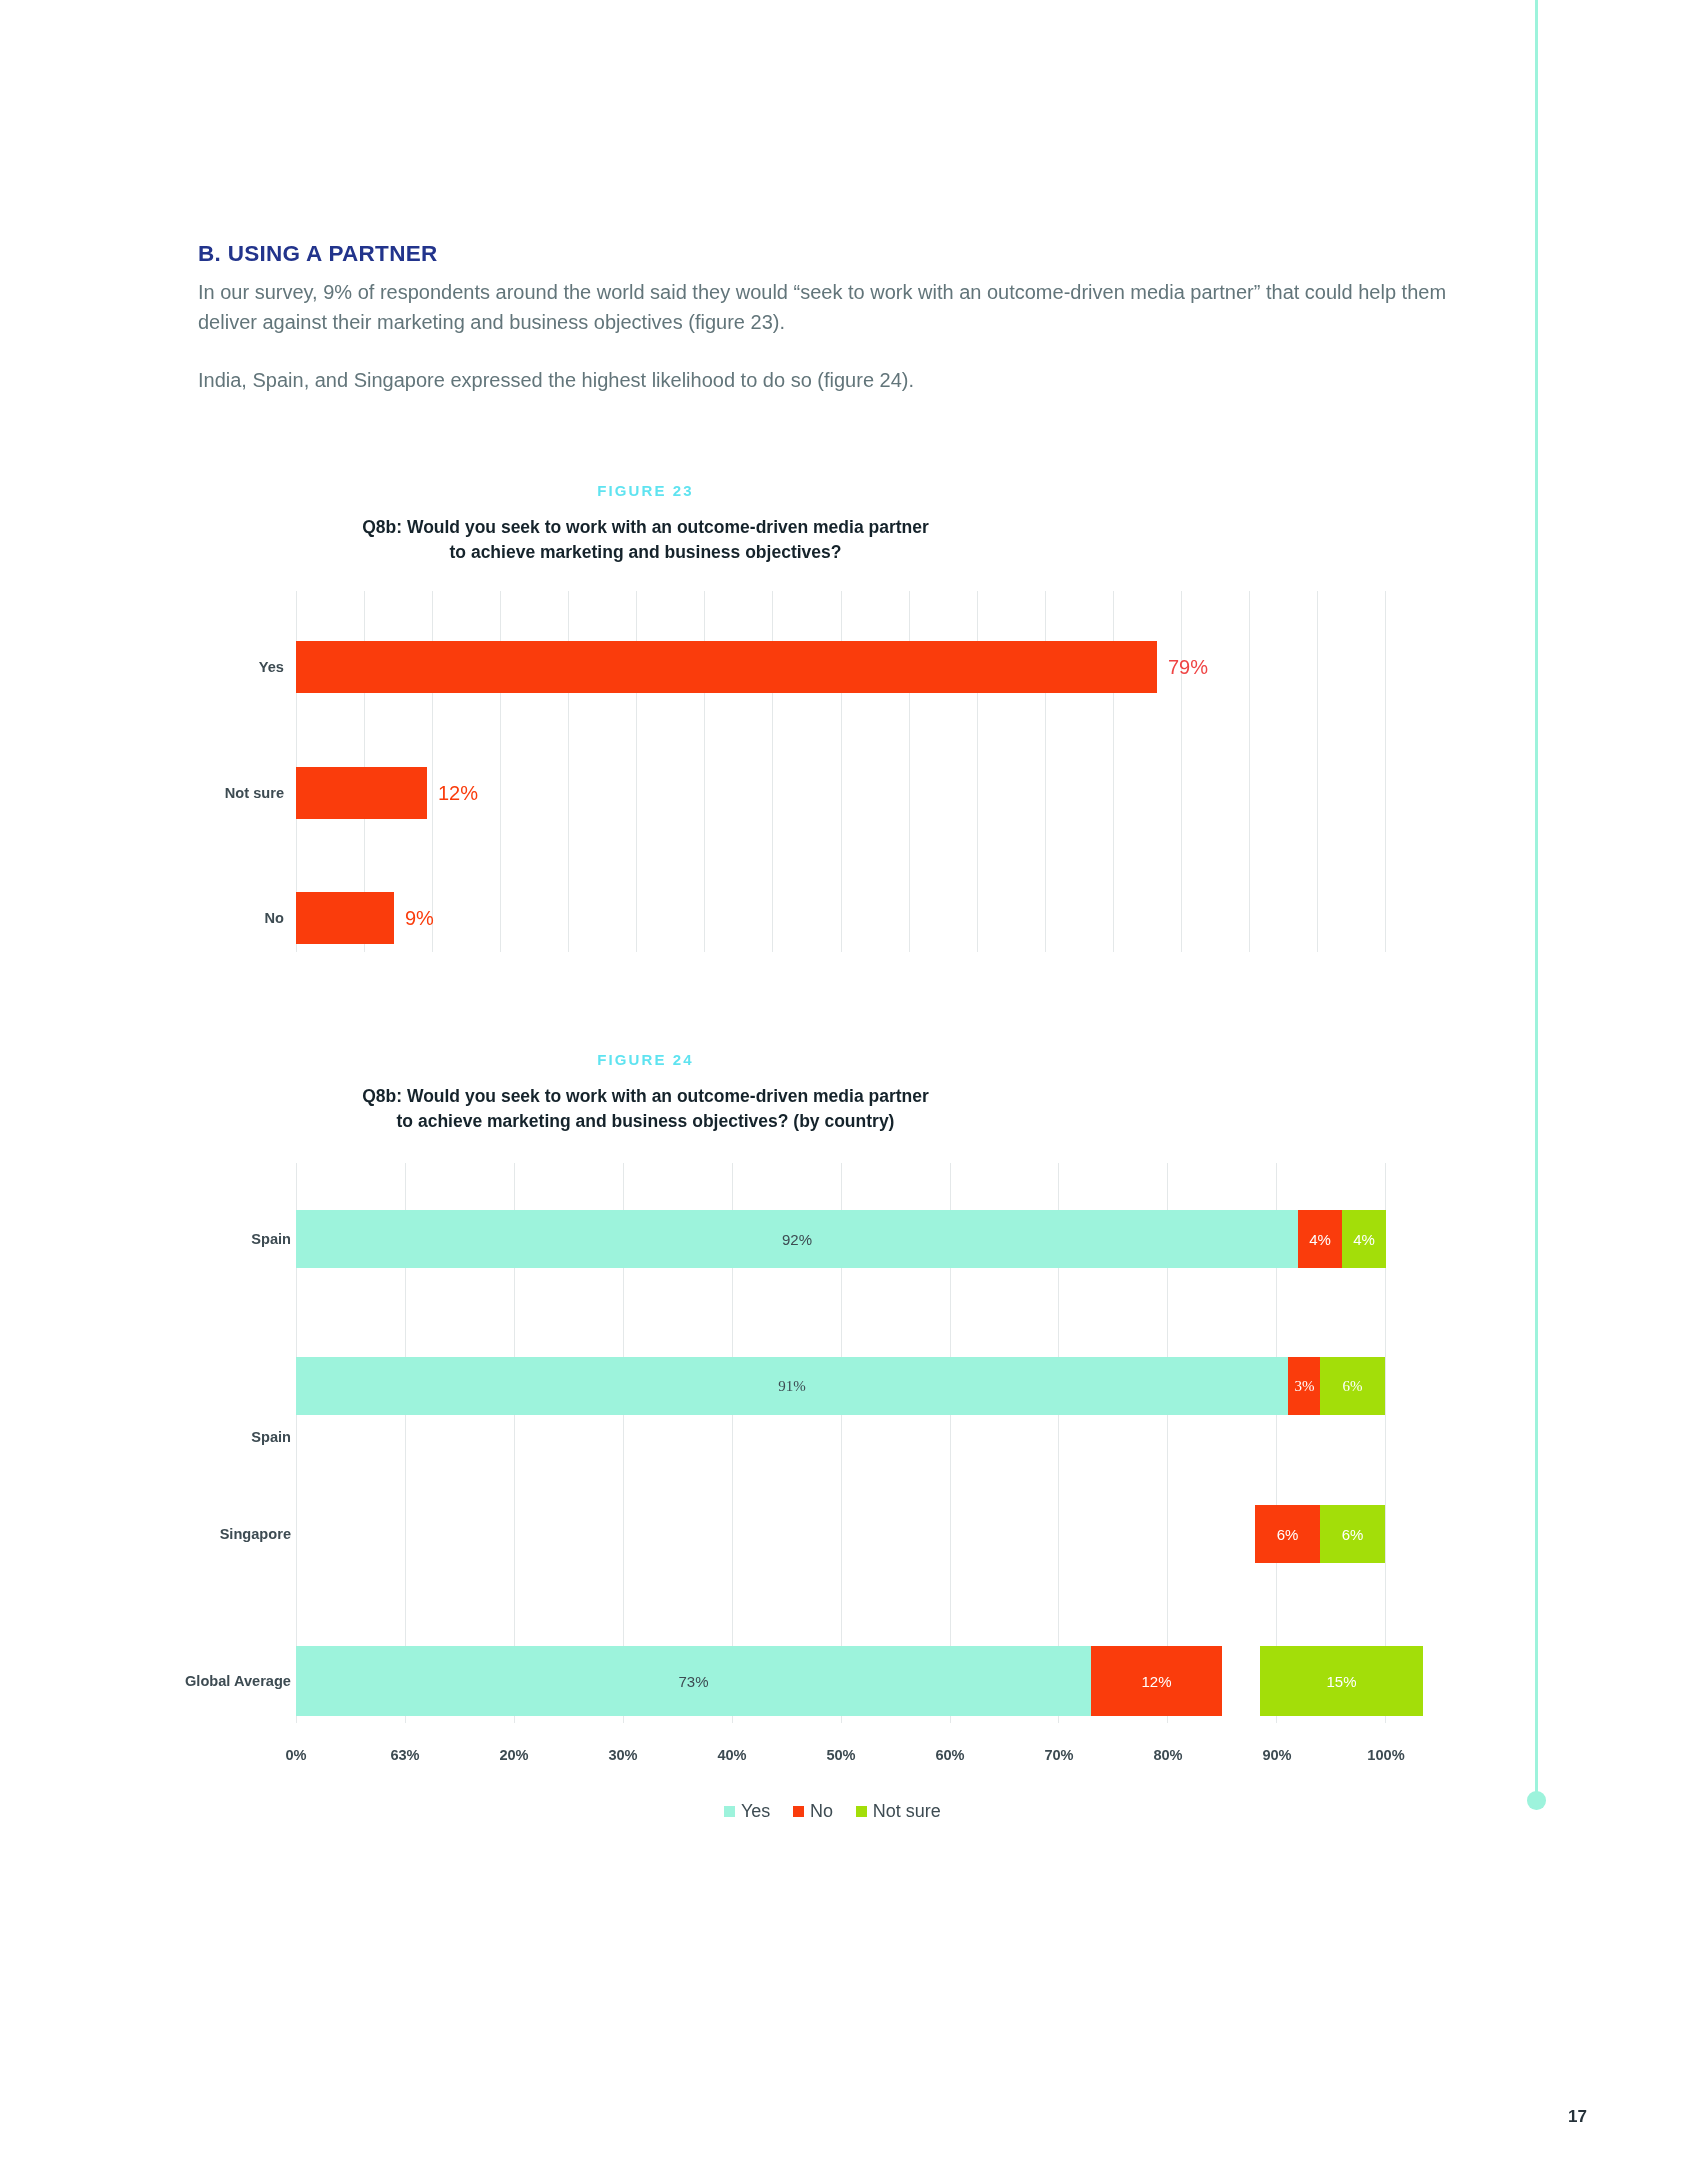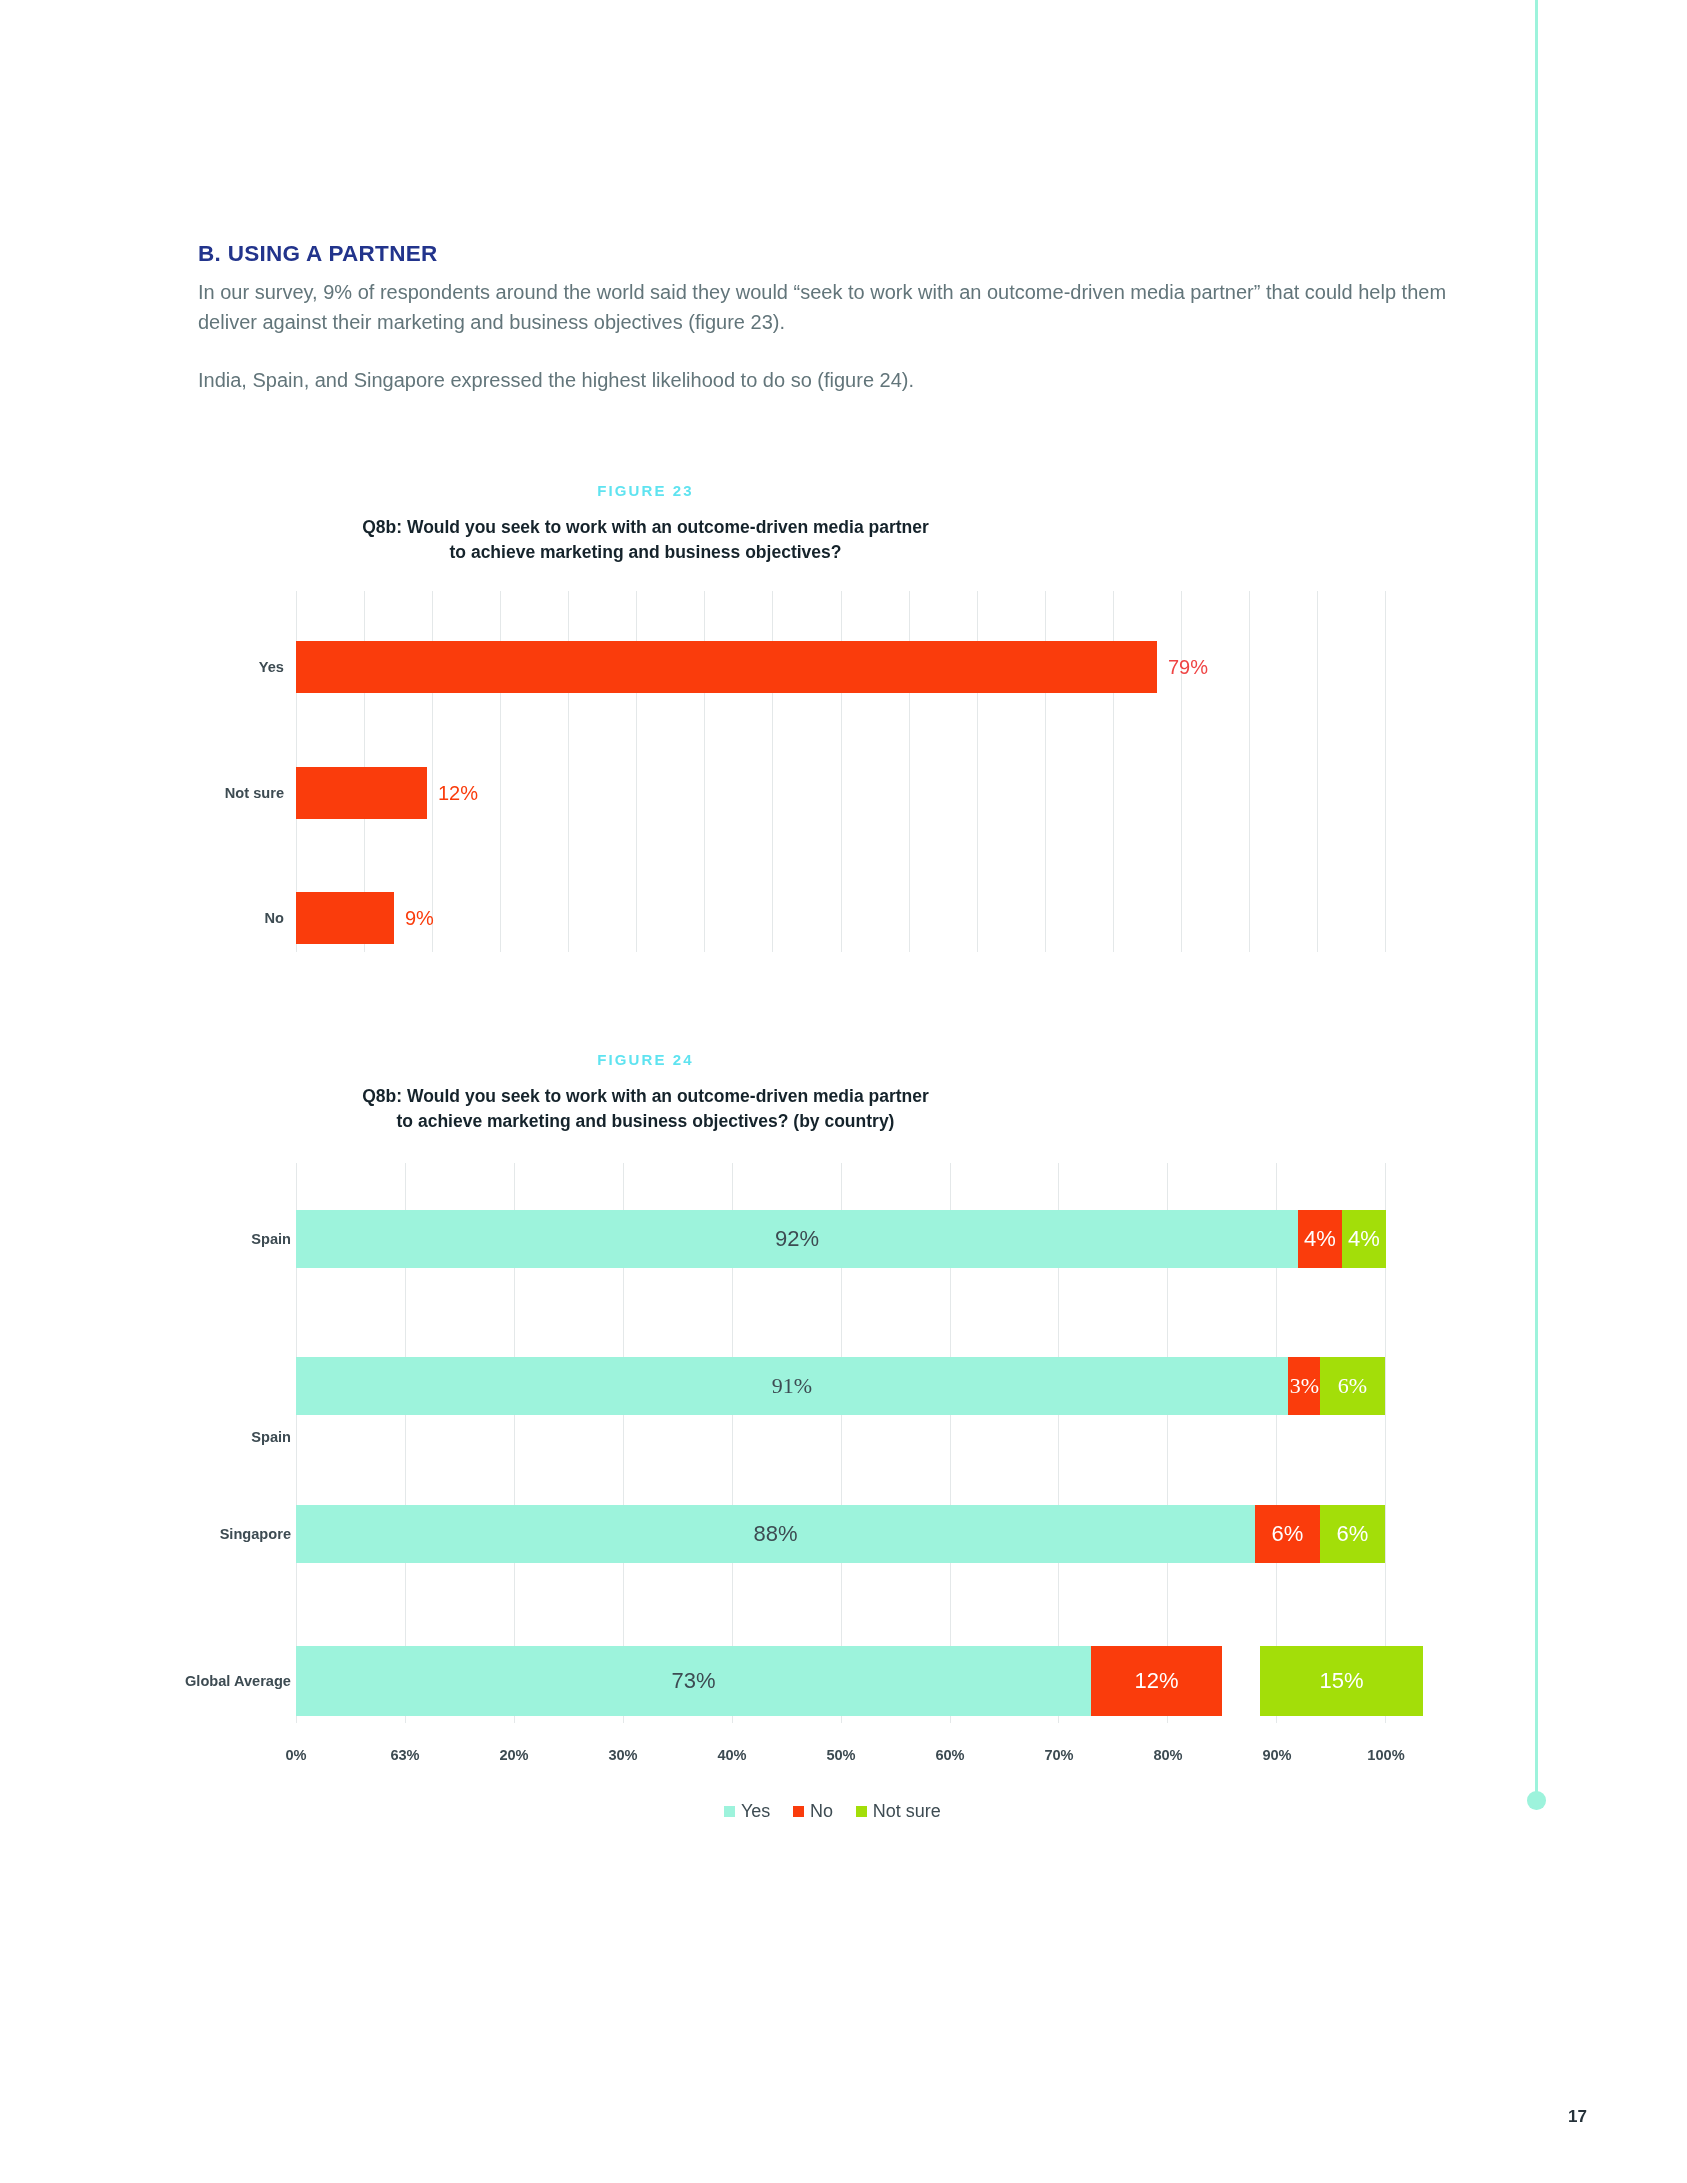--- a/index.html
+++ b/index.html
@@ -26,21 +26,21 @@
 
   .chart{position:absolute;}
   .plot{position:absolute;left:0;top:0;}
   .gridline{position:absolute;top:0;width:1.3px;background:#E4E8E9;}
   .cat-label{position:absolute;text-align:right;color:#3D4B52;font-size:14.6px;font-weight:700;
              transform:translateY(-50%);}
   .bar{position:absolute;transform:translateY(-50%);}
   .bar-value{position:absolute;transform:translateY(-50%);font-size:20px;color:#FA3C0C;}
   .seg{position:absolute;top:0;height:100%;display:flex;align-items:center;justify-content:center;
        color:#ffffff;font-size:18.5px;}
-  .seg-label{color:#ffffff;font-size:22px;white-space:nowrap;}
+  .seg-label{color:#ffffff;font-size:15px;white-space:nowrap;}
   .seg-label.dark{color:#3D4B52;}
 
   .tick{position:absolute;text-align:center;color:#3D4B52;font-size:14.6px;font-weight:700;
         transform:translateX(-50%);}
   .legend{position:absolute;display:flex;align-items:center;gap:0px;}
   .legend-item{display:flex;align-items:center;margin-right:22.5px;}
   .legend-swatch{width:11.2px;height:11.2px;margin-right:6px;}
   .legend-text{color:#3D4B52;font-size:18px;}
 
   .page-num{position:absolute;left:1568px;top:2107px;font-size:17px;font-weight:700;color:#26323A;}
@@ -126,23 +126,20 @@
         </div>
         <div class="seg" style="left: 992px; width: 33px; background: rgb(250, 60, 12); overflow: visible;">
           <span class="seg-label">3%</span>
         </div>
         <div class="seg" style="left: 1024px; width: 65px; background: rgb(163, 222, 9); overflow: visible;">
           <span class="seg-label">6%</span>
         </div>
       </div>
       <div class="cat-label" style="left: 93px; top: 1534px; width: 198px;">Singapore</div>
       <div style="position: absolute; left: 296px; top: 1534px; width: 1090px; height: 58px; transform: translateY(-50%);">
-        <div class="seg" style="left: 0px; width: 959px; background: rgb(157, 243, 220); overflow: visible;">
-          <span class="seg-label dark">88%</span>
-        </div>
         <div class="seg" style="left: 959px; width: 65px; background: rgb(250, 60, 12); overflow: visible;">
           <span class="seg-label">6%</span>
         </div>
         <div class="seg" style="left: 1024px; width: 65px; background: rgb(163, 222, 9); overflow: visible;">
           <span class="seg-label">6%</span>
         </div>
       </div>
       <div class="cat-label" style="left: 93px; top: 1681px; width: 198px;">Global Average</div>
       <div style="position: absolute; left: 296px; top: 1681px; width: 1090px; height: 70px; transform: translateY(-50%);">
         <div class="seg" style="left: 0px; width: 795px; background: rgb(157, 243, 220); overflow: visible;">

